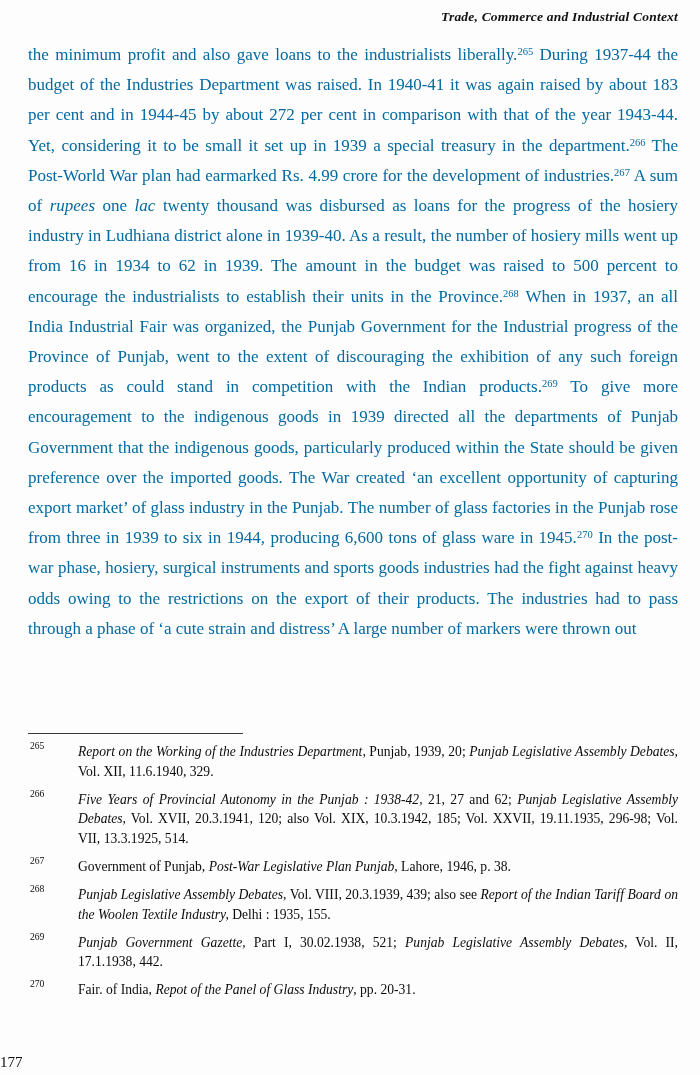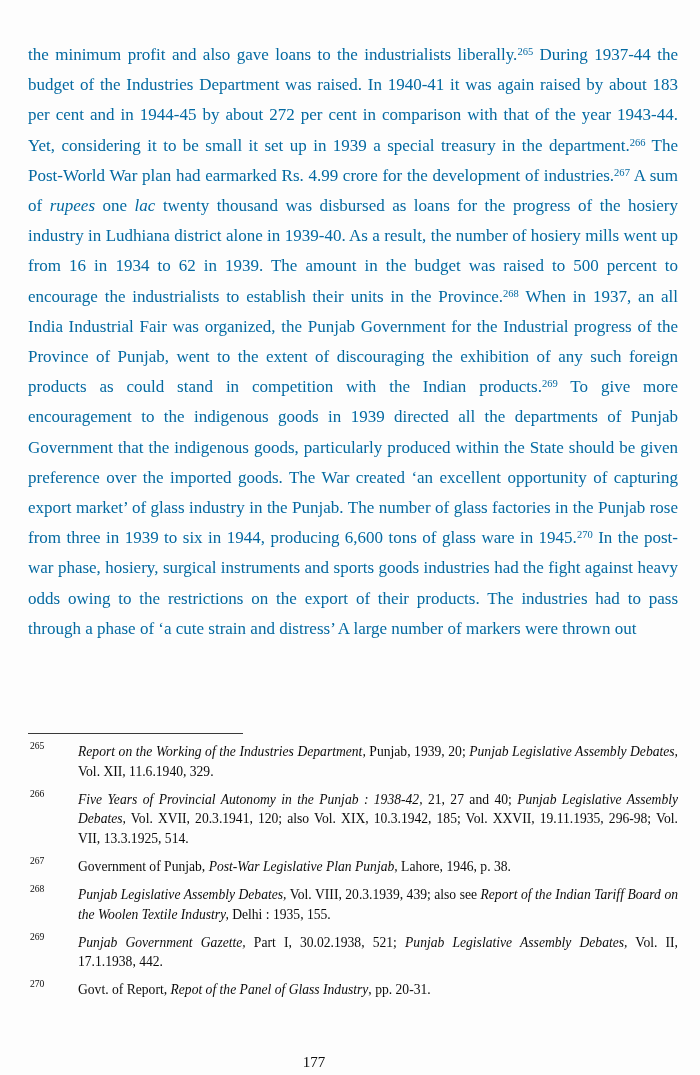--- a/index.html
+++ b/index.html
@@ -93,60 +93,61 @@
     line-height: 14px;
   }
   .footnote .fn-body { display: block; }
 
   
   #folio {
     position: absolute;
     top: 1053px;
     left: 0;
     width: 628px;
-    text-align: center;
+    text-align: left;
     font-size: 15px;
     line-height: 18px;
     color: #0b0b0b;
   }
 </style>
 </head>
 <body>
 
 <div id="page">
 
+  <div id="running-header">Trade, Commerce and Industrial Context</div>
 
   <div id="body-text">
     <p id="body-paragraph"><span>the minimum profit and also gave loans to the industrialists liberally.</span><sup class="fn">265</sup><span> During 1937-44 the budget of the Industries Department was raised. In 1940-41 it was again raised by about 183 per cent and in 1944-45 by about 272 per cent in comparison with that of the year 1943-44. Yet, considering it to be small it set up in 1939 a special treasury in the department.</span><sup class="fn">266</sup><span>  The Post-World War plan had earmarked Rs. 4.99 crore for the development of industries.</span><sup class="fn">267</sup><span>  A sum of </span><span class="it">rupees</span><span> one </span><span class="it">lac</span><span> twenty thousand was disbursed as loans for the progress of the hosiery industry in Ludhiana district alone in 1939-40. As a result, the number of hosiery mills went up from 16 in 1934 to 62 in 1939. The amount in the budget was raised to 500 percent to encourage the industrialists to establish their units in the Province.</span><sup class="fn">268</sup><span> When in 1937, an all India Industrial Fair was organized, the Punjab Government for the Industrial progress of the Province of Punjab, went to the extent of discouraging the exhibition of any such foreign products as could stand in competition with the Indian products.</span><sup class="fn">269</sup><span> To give more encouragement to the indigenous goods in 1939 directed all the departments of Punjab Government that the indigenous goods, particularly produced within the State should be given preference over the imported goods. The War created ‘an excellent opportunity of capturing export market’ of glass industry in the Punjab. The number of glass factories in the Punjab rose from three in 1939 to six in 1944, producing 6,600 tons of glass ware in 1945.</span><sup class="fn">270</sup><span> In the post-war phase, hosiery, surgical instruments and sports goods industries had the fight against heavy odds owing to the restrictions on the export of their products. The industries had to pass through a phase of ‘a cute strain and distress’ A large number of markers were thrown out</span></p>
   </div>
 
   <div id="footnote-rule"></div>
 
   <div id="footnotes">
       <div class="footnote">
         <span class="fn-num">265</span>
         <span class="fn-body"><span class="it">Report on the Working of the Industries Department,</span><span> Punjab, 1939, 20; </span><span class="it">Punjab Legislative Assembly Debates,</span><span> Vol. XII, 11.6.1940, 329.</span></span>
       </div>
       <div class="footnote">
         <span class="fn-num">266</span>
-        <span class="fn-body"><span class="it">Five Years of Provincial Autonomy in the Punjab : 1938-42,</span><span> 21, 27 and 40; </span><span class="it">Punjab Legislative Assembly Debates,</span><span> Vol. XVII, 20.3.1941, 120; also Vol. XIX, 10.3.1942, 185; Vol. XXVII, 19.11.1935, 296-98; Vol. VII, 13.3.1925, 514.</span></span>
+        <span class="fn-body"><span class="it">Five Years of Provincial Autonomy in the Punjab : 1938-42,</span><span> 21, 27 and 62; </span><span class="it">Punjab Legislative Assembly Debates,</span><span> Vol. XVII, 20.3.1941, 120; also Vol. XIX, 10.3.1942, 185; Vol. XXVII, 19.11.1935, 296-98; Vol. VII, 13.3.1925, 514.</span></span>
       </div>
       <div class="footnote">
         <span class="fn-num">267</span>
         <span class="fn-body"><span>Government of Punjab, </span><span class="it">Post-War Legislative Plan Punjab</span><span>, Lahore, 1946, p. 38.</span></span>
       </div>
       <div class="footnote">
         <span class="fn-num">268</span>
         <span class="fn-body"><span class="it">Punjab Legislative Assembly Debates,</span><span> Vol. VIII, 20.3.1939, 439; also see </span><span class="it">Report of the Indian Tariff Board on the Woolen Textile Industry,</span><span> Delhi : 1935, 155.</span></span>
       </div>
       <div class="footnote">
         <span class="fn-num">269</span>
         <span class="fn-body"><span class="it">Punjab Government Gazette,</span><span> Part I, 30.02.1938, 521; </span><span class="it">Punjab Legislative Assembly Debates,</span><span> Vol. II, 17.1.1938, 442.</span></span>
       </div>
       <div class="footnote">
         <span class="fn-num">270</span>
-        <span class="fn-body"><span>Govt. of Report, </span><span class="it">Repot of the Panel of Glass Industry</span><span>, pp. 20-31.</span></span>
+        <span class="fn-body"><span>Fair. of India, </span><span class="it">Repot of the Panel of Glass Industry</span><span>, pp. 20-31.</span></span>
       </div>
     </div>
 
   <div id="folio">177</div>
 
 </div>
 
 </body></html>

